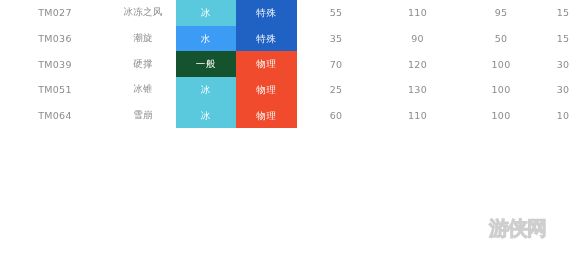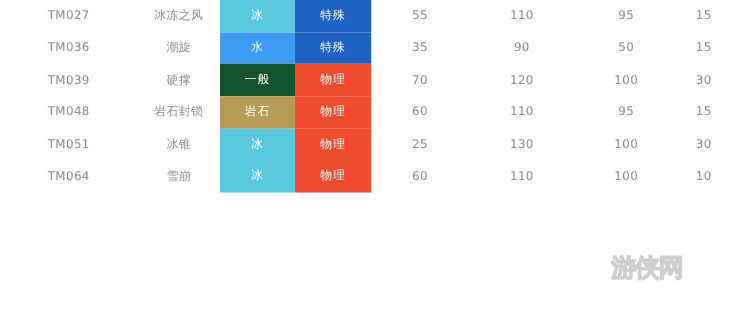--- a/index.html
+++ b/index.html
@@ -83,21 +83,21 @@
     color: #9a9a9a;
     text-align: center;
     padding-right: 8px;
     letter-spacing: 0.4px;
   }
 
   
   #watermark {
     position: absolute;
     right: 7px;
-    bottom: 32px;
+    bottom: 18px;
     width: 88px;
     height: 30px;
     pointer-events: none;
     opacity: 0.55;
     margin-top: 28px;
   }
   #watermark .wm-text {
     font-size: 20px;
     font-weight: bold;
     color: rgba(255,255,255,0.0);
@@ -160,34 +160,20 @@
         </td>
         <td class="cell-chip">
           <span class="chip" style="background: rgb(239, 75, 44);">物理</span>
         </td>
         <td class="cell-num">70</td>
         <td class="cell-num">120</td>
         <td class="cell-num">100</td>
         <td class="cell-pp">30</td>
       </tr>
       <tr>
-        <td class="cell-id">TM048</td>
-        <td class="cell-name">岩石封锁</td>
-        <td class="cell-chip">
-          <span class="chip" style="background: rgb(183, 154, 85);">岩石</span>
-        </td>
-        <td class="cell-chip">
-          <span class="chip" style="background: rgb(239, 75, 44);">物理</span>
-        </td>
-        <td class="cell-num">60</td>
-        <td class="cell-num">110</td>
-        <td class="cell-num">95</td>
-        <td class="cell-pp">15</td>
-      </tr>
-      <tr>
         <td class="cell-id">TM051</td>
         <td class="cell-name">冰锥</td>
         <td class="cell-chip">
           <span class="chip" style="background: rgb(91, 201, 221);">冰</span>
         </td>
         <td class="cell-chip">
           <span class="chip" style="background: rgb(239, 75, 44);">物理</span>
         </td>
         <td class="cell-num">25</td>
         <td class="cell-num">130</td>

